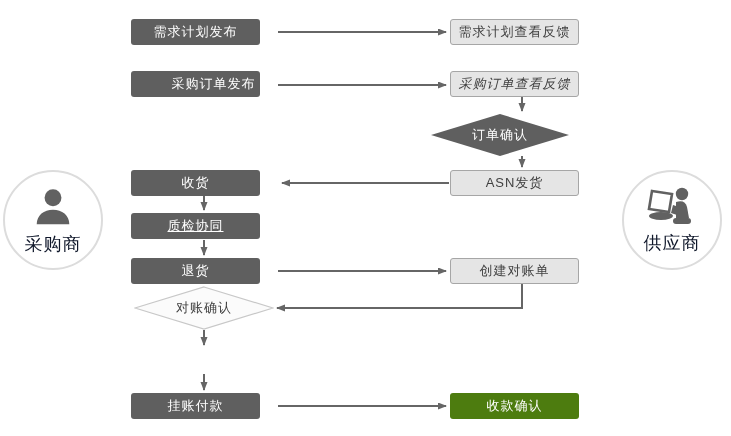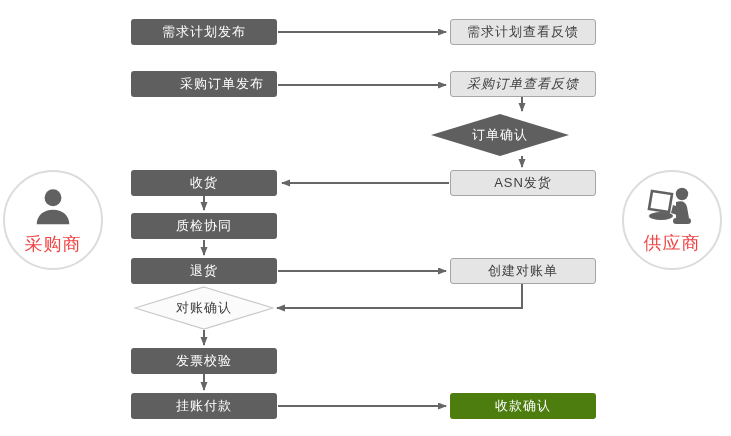--- a/index.html
+++ b/index.html
@@ -1,33 +1,33 @@
 <!DOCTYPE html>
 <html><head>
 <meta charset="utf-8">
 <style>
   html,body{margin:0;padding:0;background:#fff;}
   body{font-family:"Liberation Sans","DejaVu Sans",sans-serif;}
   .canvas{position:relative;width:731px;height:436px;background:#fff;overflow:hidden;}
   .connectors{position:absolute;left:0;top:0;width:731px;height:436px;pointer-events:none;}
-  .node{position:absolute;width:146px;height:26px;display:flex;align-items:center;justify-content:center;
+  .node{position:absolute;width:129px;height:26px;display:flex;align-items:center;justify-content:center;
         font-size:13px;letter-spacing:1px;border-radius:3px;box-sizing:border-box;}
   .node.dark{background:#5f5f5f;color:#fff;}
   .node.light{background:#e5e5e5;border:1px solid #a6a6a6;color:#404040;}
   .node.medium{background:#4d7c0f;color:#fff;}
   .diamond{position:absolute;width:140px;height:44px;}
   .diamond svg{position:absolute;left:0;top:0;}
   .diamond .dlabel{position:absolute;left:0;top:0;width:100%;height:100%;display:flex;
         align-items:center;justify-content:center;font-size:13px;letter-spacing:1px;}
   .diamond.dark .dlabel{color:#fff;}
   .diamond.light .dlabel{color:#404040;}
   .actor{position:absolute;width:100px;height:100px;border-radius:50%;background:#fff;
         border:2px solid #dcdcdc;box-sizing:border-box;display:flex;flex-direction:column;
         align-items:center;justify-content:center;}
-  .actor .alabel{font-size:18px;color:#ef4444;letter-spacing:1px;margin-top:2px;}
+  .actor .alabel{font-size:18px;color:#0f172a;letter-spacing:1px;margin-top:2px;}
   .actor svg{display:block;}
 </style>
 </head>
 <body>
 
 <div class="canvas">
 
   <svg class="connectors">
     <defs>
       <marker id="ah" markerWidth="9" markerHeight="8" refX="8" refY="3.5" orient="auto" markerUnits="userSpaceOnUse">
@@ -76,28 +76,25 @@
 
   <div class="node dark" style="left:131px;top:19px;">
       <span>需求计划发布</span>
     </div>
   <div class="node dark" style="left:131px;top:71px;padding-left:36px;">
       <span>采购订单发布</span>
     </div>
   <div class="node dark" style="left:131px;top:170px;">
       <span>收货</span>
     </div>
-  <div class="node dark" style="left:131px;top:213px;">
+  <div class="node dark" style="left:131px;top:213px;text-decoration:underline;">
       <span>质检协同</span>
     </div>
   <div class="node dark" style="left:131px;top:258px;">
       <span>退货</span>
-    </div>
-  <div class="node dark" style="left:131px;top:348px;">
-      <span>发票校验</span>
     </div>
   <div class="node dark" style="left:131px;top:393px;">
       <span>挂账付款</span>
     </div>
 
   <div class="node light" style="left:450px;top:19px;">
       <span>需求计划查看反馈</span>
     </div>
   <div class="node light" style="left:450px;top:71px;font-style:italic;">
       <span>采购订单查看反馈</span>

